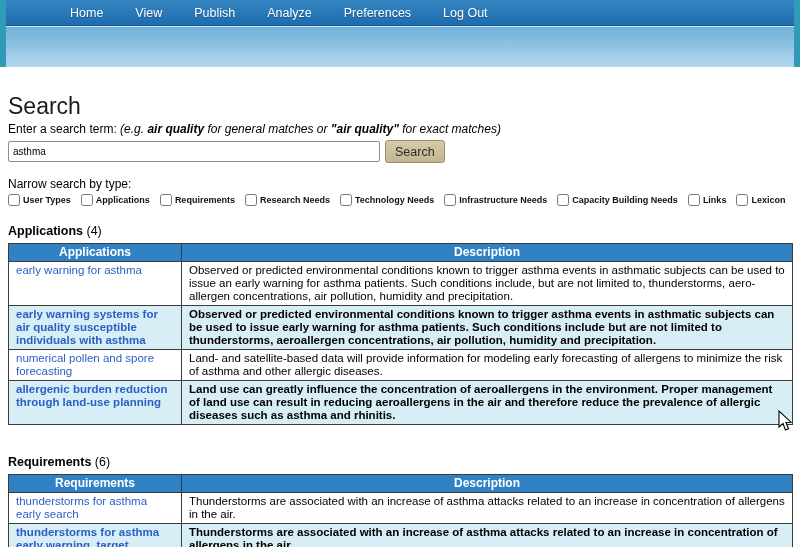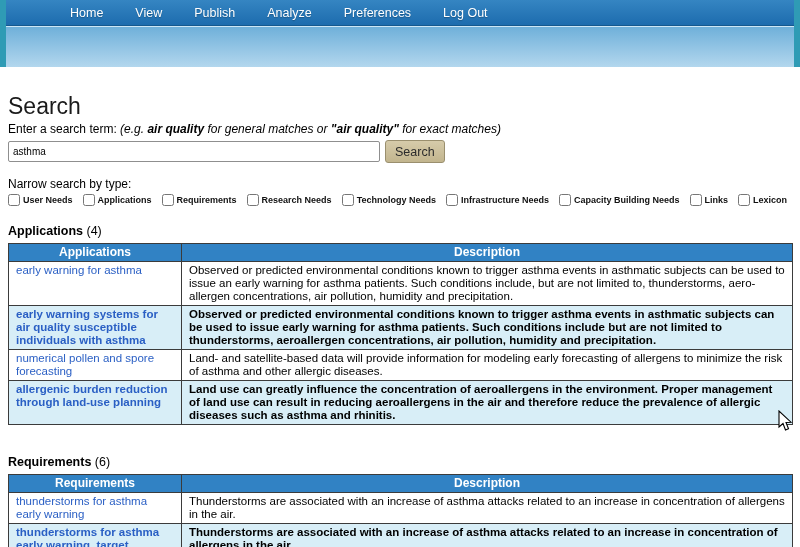--- a/index.html
+++ b/index.html
@@ -91,21 +91,21 @@
 
   <div class="search-row">
     <input class="search-input" type="text" value="asthma" style="">
     <button class="search-btn">Search</button>
   </div>
 
   <div class="narrow-label">Narrow search by type:</div>
   <div class="checkbox-row">
     <span class="cb-item">
         <input type="checkbox" style="">
-        <label>User Needs</label>
+        <label>User Types</label>
       </span>
     <span class="cb-item">
         <input type="checkbox" style="">
         <label>Applications</label>
       </span>
     <span class="cb-item">
         <input type="checkbox" style="">
         <label>Requirements</label>
       </span>
     <span class="cb-item">
@@ -177,21 +177,21 @@
     <colgroup>
         <col class="c1">
         <col>
       </colgroup>
     <tbody>
         <tr>
       <th>Requirements</th>
       <th>Description</th>
     </tr>
     <tr>
-      <td><a class="cell-link">thunderstorms for asthma early warning</a></td>
+      <td><a class="cell-link">thunderstorms for asthma early search</a></td>
       <td>Thunderstorms are associated with an increase of asthma attacks related to an increase in concentration of allergens in the air.</td>
     </tr>
     <tr class="alt">
       <td><a class="cell-link">thunderstorms for asthma early warning, target</a></td>
       <td>Thunderstorms are associated with an increase of asthma attacks related to an increase in concentration of allergens in the air.</td>
     </tr>
 
   </tbody>
     </table>
 

